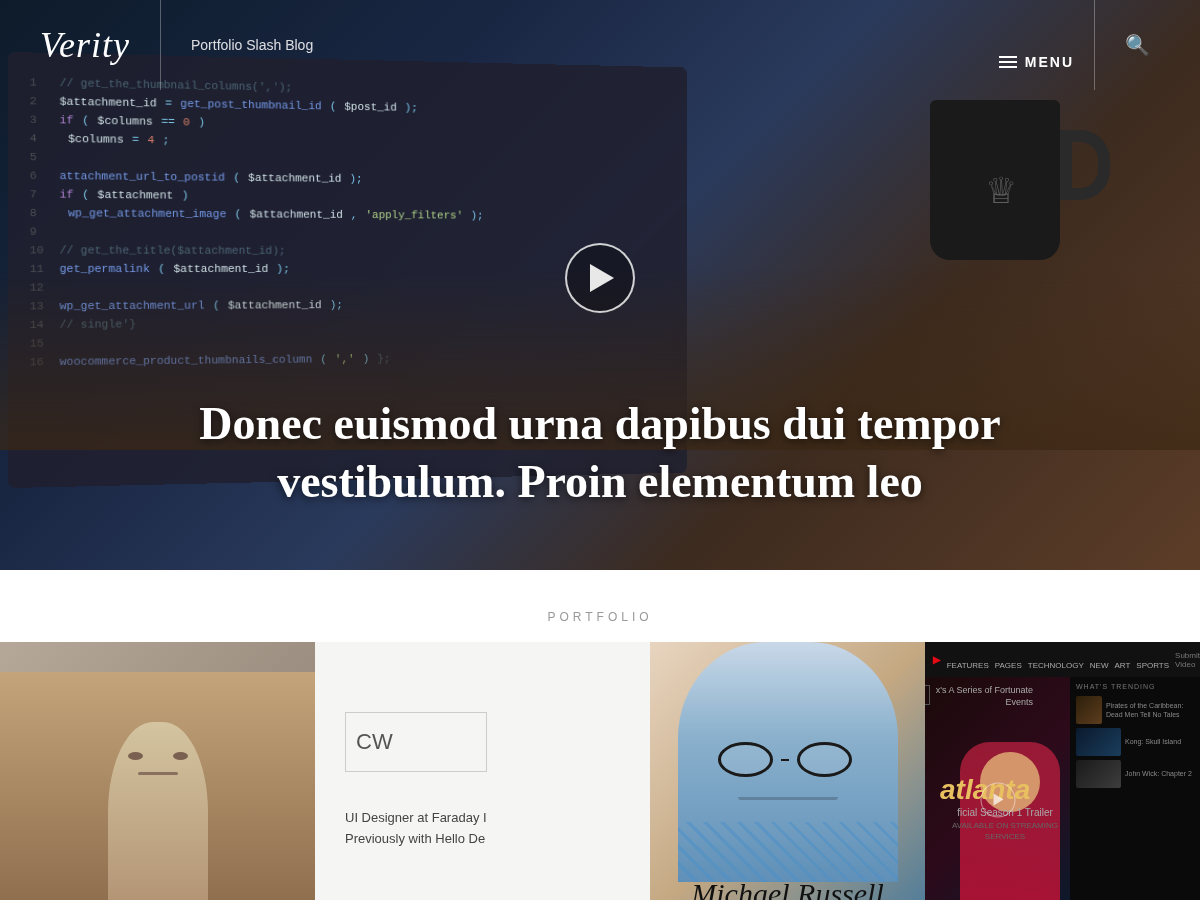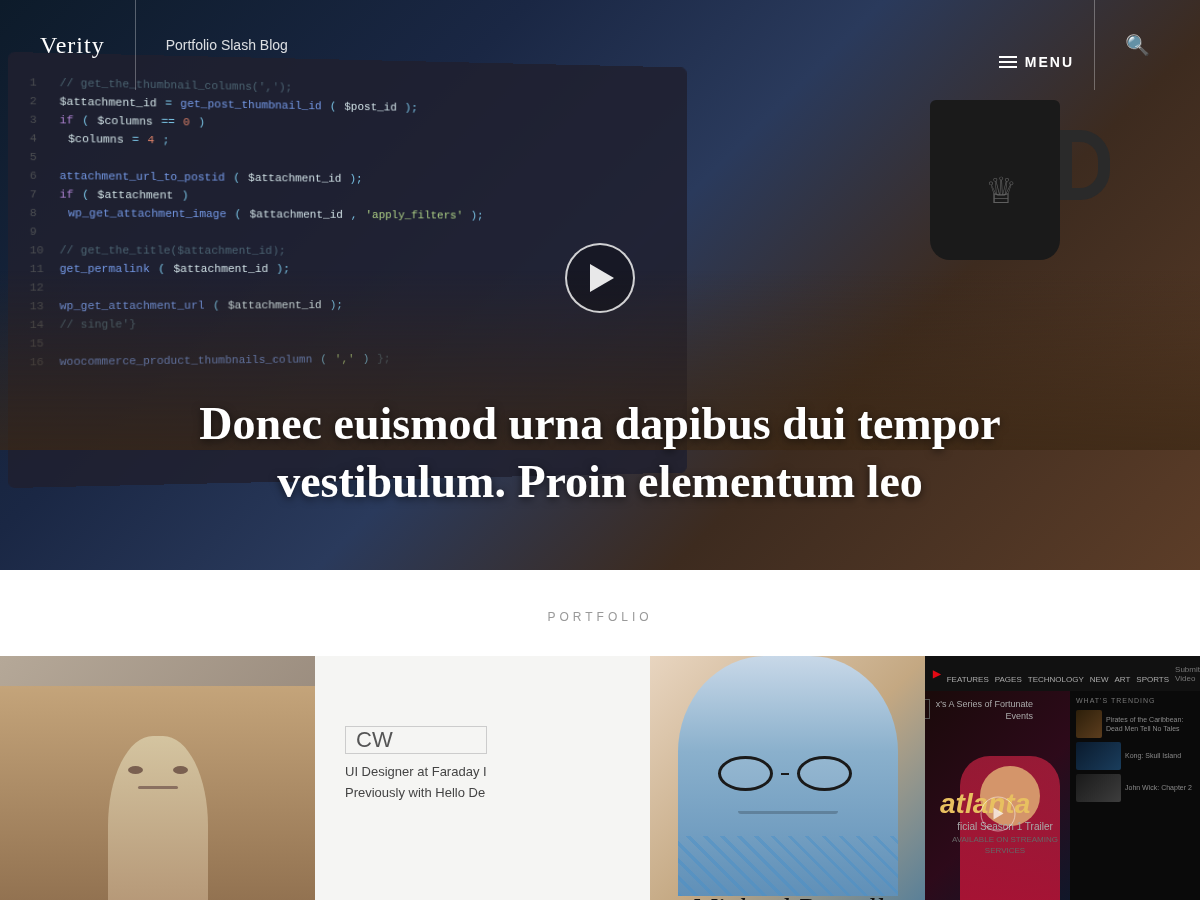--- a/index.html
+++ b/index.html
@@ -17,21 +17,22 @@
       height: 90px;
       background: transparent;
     }
     .header-left {
       display: flex;
       align-items: center;
       gap: 30px;
     }
     .logo {
       font-family: Georgia, serif;
-      font-size: 24px;
+      font-style: italic;
+      font-size: 36px;
       color: #fff;
       font-weight: normal;
       letter-spacing: 1px;
     }
     .portfolio-slash-blog {
       color: rgba(255,255,255,0.85);
       font-size: 14px;
       font-family: Arial, sans-serif;
       font-style: normal;
     }
@@ -213,21 +214,21 @@
     .portfolio-section {
       background: #fff;
       padding: 40px 0 0 0;
     }
     .portfolio-label {
       text-align: center;
       font-family: Arial, sans-serif;
       font-size: 12px;
       letter-spacing: 4px;
       color: #999;
-      margin-bottom: 32px;
+      margin-bottom: 18px;
     }
     .portfolio-grid {
       display: flex;
       width: 1200px;
       height: 280px;
       overflow: hidden;
     }
     .portfolio-item {
       flex: 1;
       overflow: hidden;
@@ -253,22 +254,22 @@
       display: flex;
       flex-direction: column;
       align-items: flex-start;
       padding: 30px;
     }
     .cw-logo {
       font-size: 22px;
       font-family: Arial, sans-serif;
       color: #555;
       border: 1px solid #ccc;
-      padding: 0 10px;
-      margin-bottom: 8px;
+      padding: 16px 10px;
+      margin-bottom: 36px;
     }
     .portfolio-item-2-title {
       font-size: 13px;
       color: #444;
       font-family: Arial, sans-serif;
       line-height: 1.6;
     }
     .portfolio-item-3 {
       background: linear-gradient(135deg, #e8d5c0 0%, #c4a882 50%, #4a7a9b 100%);
       display: flex;

